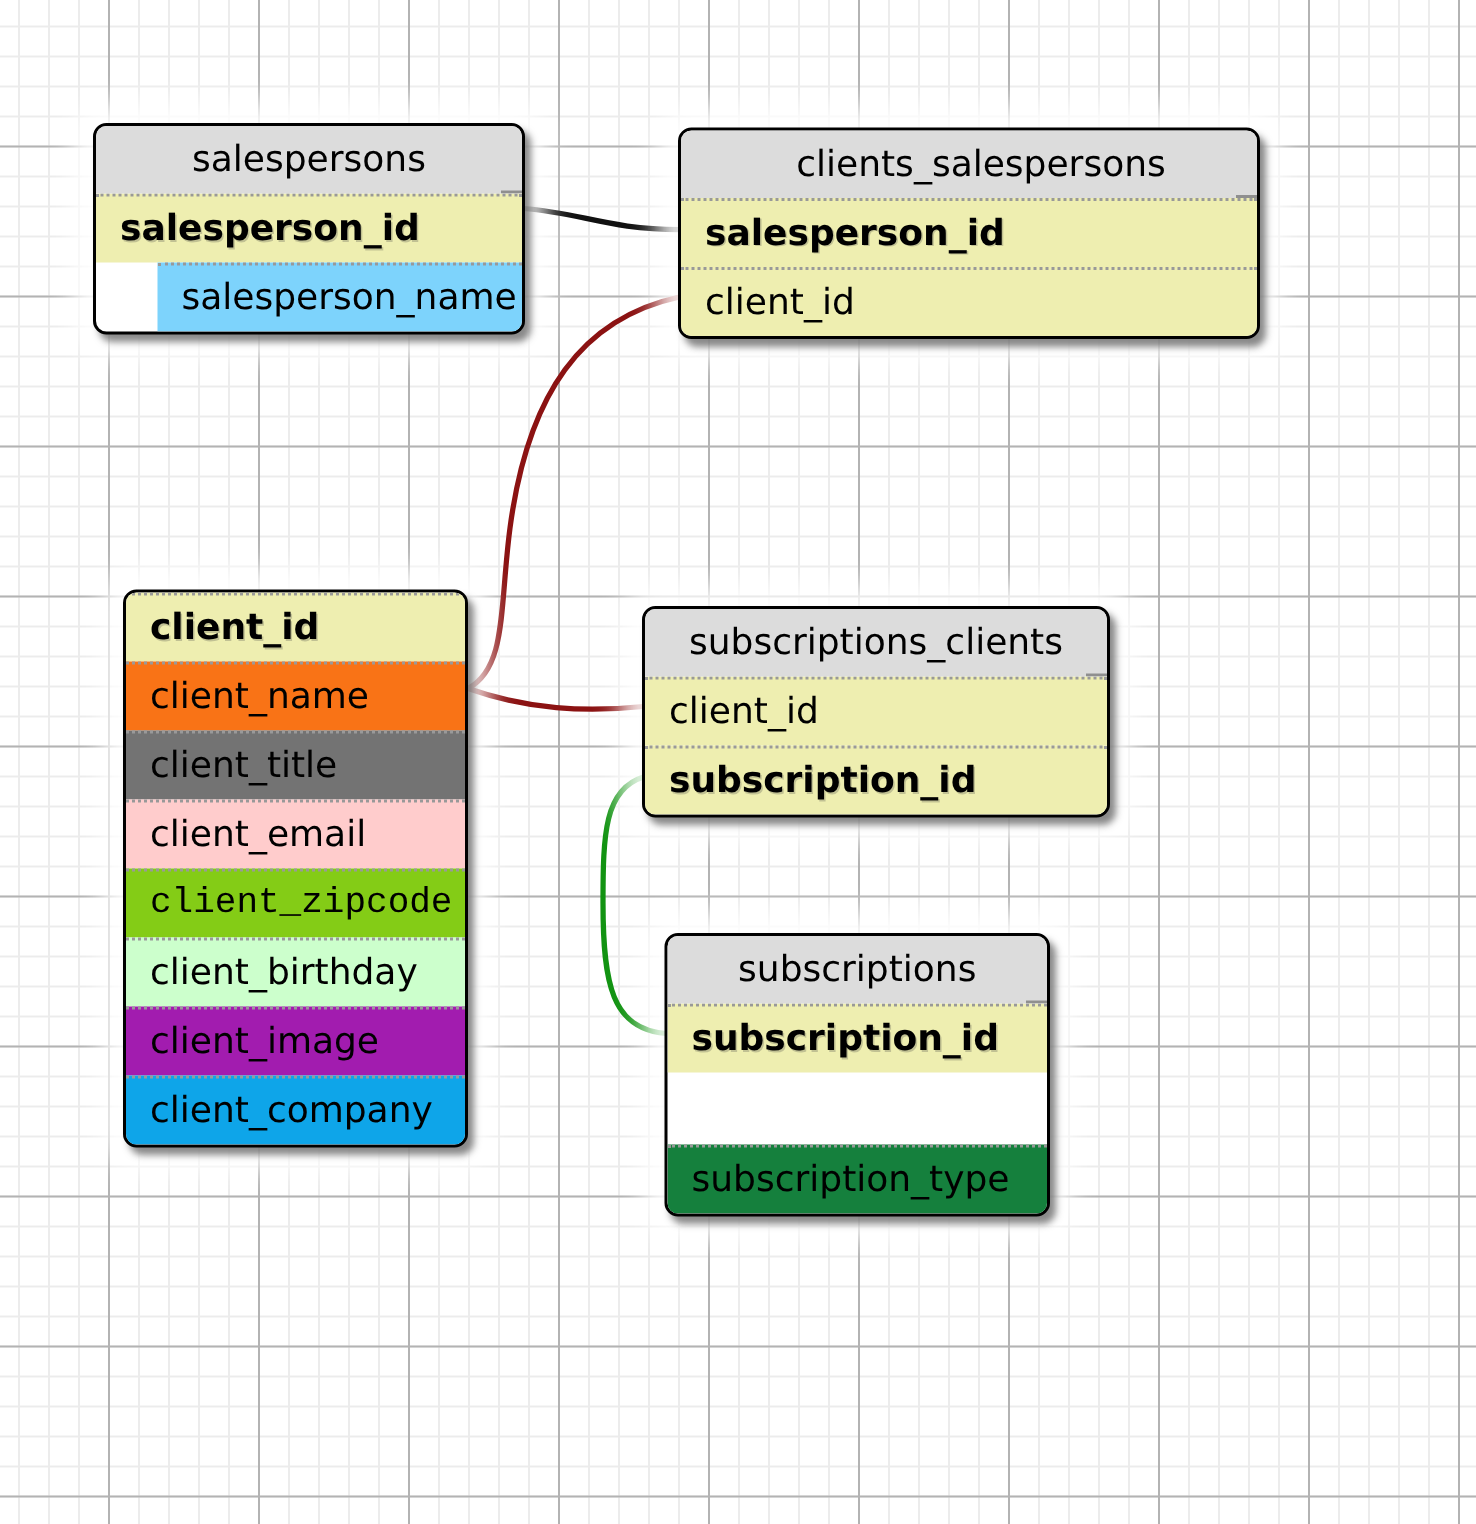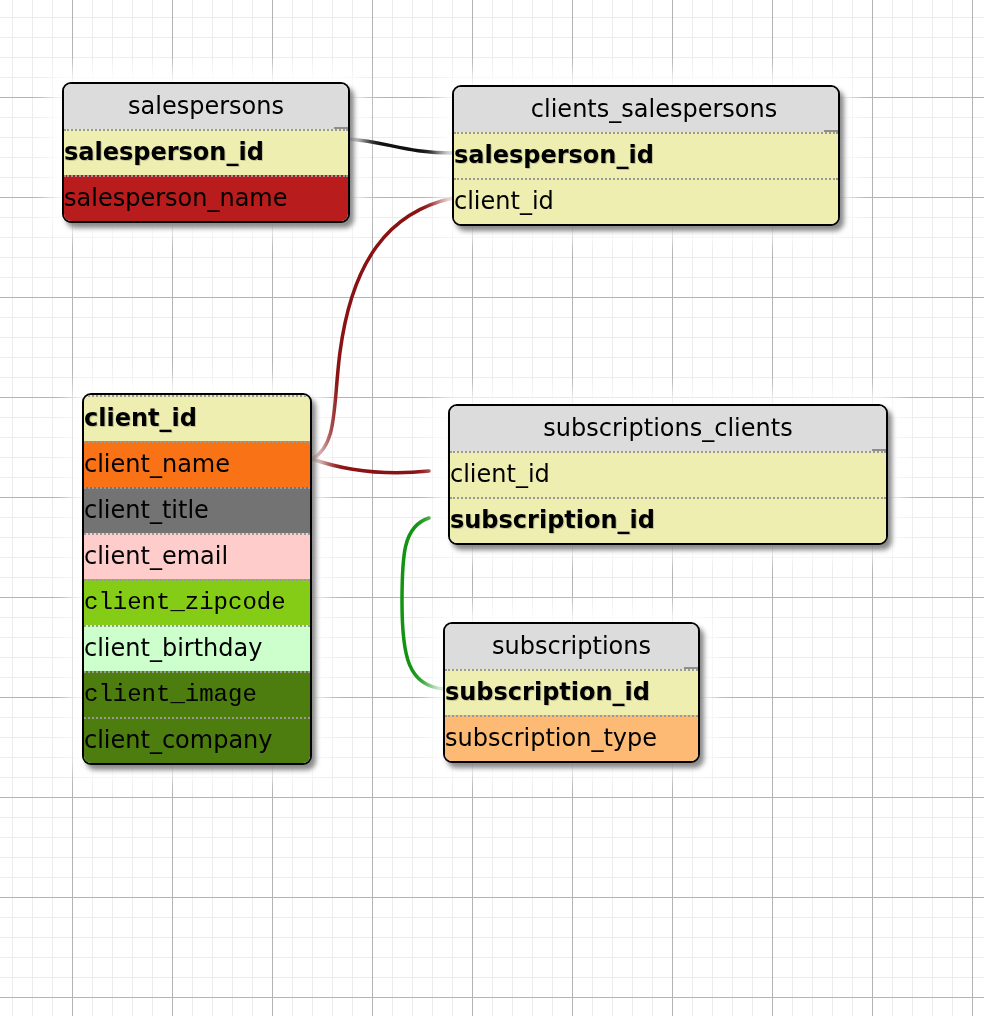--- a/index.html
+++ b/index.html
@@ -54,21 +54,21 @@
     content: "";
     position: absolute;
     right: 0; bottom: 0;
     width: 14px; height: 2px;
     background: #8f8f8f;
   }
   .tbl-field {
     box-sizing: border-box;
     height: 46px;
     line-height: 43px;
-    padding-left: 0;
+    padding-left: 16px;
     border-top: 2px dotted #999999;
     white-space: nowrap;
     overflow: hidden;
   }
   .tbl-field.key {
     font-weight: bold;
     text-shadow: 1px 1px 0 rgba(60,60,60,0.25);
   }
 </style>
 </head>
@@ -78,41 +78,41 @@
   <svg id="relations" viewBox="0 0 984 1016" xmlns="http://www.w3.org/2000/svg">
       <path d="M 349,139 C 388,142 406,153 453,153" stroke="#111111"></path>
       <path d="M 453,198 C 388,212 352,262 340,352 C 333,405 338,445 312,459" stroke="#8b1212"></path>
       <path d="M 312,459 C 352,473 390,475 429,471" stroke="#8b1212"></path>
       <path d="M 429,518 C 403,526 402,556 402,602 C 402,656 408,686 444,689" stroke="#129312"></path>
     </svg>
   <div id="tables">
       <div class="tbl" style="left: 62px; top: 82px; width: 288px;">
         <div class="tbl-title" style="background: rgb(220, 220, 220);">salespersons</div>
         <div class="tbl-field key" style="background: rgb(238, 238, 176);">salesperson_id</div>
-        <div class="tbl-field" style="background: #b91c1c;">salesperson_name</div>
+        <div class="tbl-field" style="background: #7dd3fc; margin-left: 41px;">salesperson_name</div>
       </div>
       <div class="tbl" style="left: 452px; top: 85px; width: 388px;">
         <div class="tbl-title" style="background: rgb(220, 220, 220); padding-left: 16px;">clients_salespersons</div>
         <div class="tbl-field key" style="background: rgb(238, 238, 176);">salesperson_id</div>
         <div class="tbl-field" style="background: rgb(238, 238, 176);">client_id</div>
       </div>
       <div class="tbl" style="left: 82px; top: 393px; width: 230px;">
         <div class="tbl-field key" style="background: rgb(238, 238, 176);">client_id</div>
         <div class="tbl-field" style="background: #f97316;">client_name</div>
         <div class="tbl-field" style="background: #737373;">client_title</div>
         <div class="tbl-field" style="background: rgb(255, 204, 204);">client_email</div>
         <div class="tbl-field" style="background: #84cc16; font-family: Liberation Mono, monospace;">client_zipcode</div>
         <div class="tbl-field" style="background: rgb(204, 255, 204);">client_birthday</div>
-        <div class="tbl-field" style="background: #4d7c0f; font-family: Liberation Mono, monospace;">client_image</div>
-        <div class="tbl-field" style="background: #4d7c0f;">client_company</div>
+        <div class="tbl-field" style="background: #a21caf;">client_image</div>
+        <div class="tbl-field" style="background: #0ea5e9;">client_company</div>
       </div>
-      <div class="tbl" style="left: 448px; top: 404px; width: 440px;">
+      <div class="tbl" style="left: 428px; top: 404px; width: 312px;">
         <div class="tbl-title" style="background: rgb(220, 220, 220);">subscriptions_clients</div>
         <div class="tbl-field" style="background: rgb(238, 238, 176);">client_id</div>
         <div class="tbl-field key" style="background: rgb(238, 238, 176);">subscription_id</div>
       </div>
       <div class="tbl" style="left: 443px; top: 622px; width: 257px;">
         <div class="tbl-title" style="background: rgb(220, 220, 220);">subscriptions</div>
         <div class="tbl-field key" style="background: rgb(238, 238, 176);">subscription_id</div>
-        <div class="tbl-field" style="background: #fdba74;">subscription_type</div>
+        <div class="tbl-field" style="background: #15803d; margin-top: 48px;">subscription_type</div>
       </div>
     </div>
 </div>
 
 </body></html>

